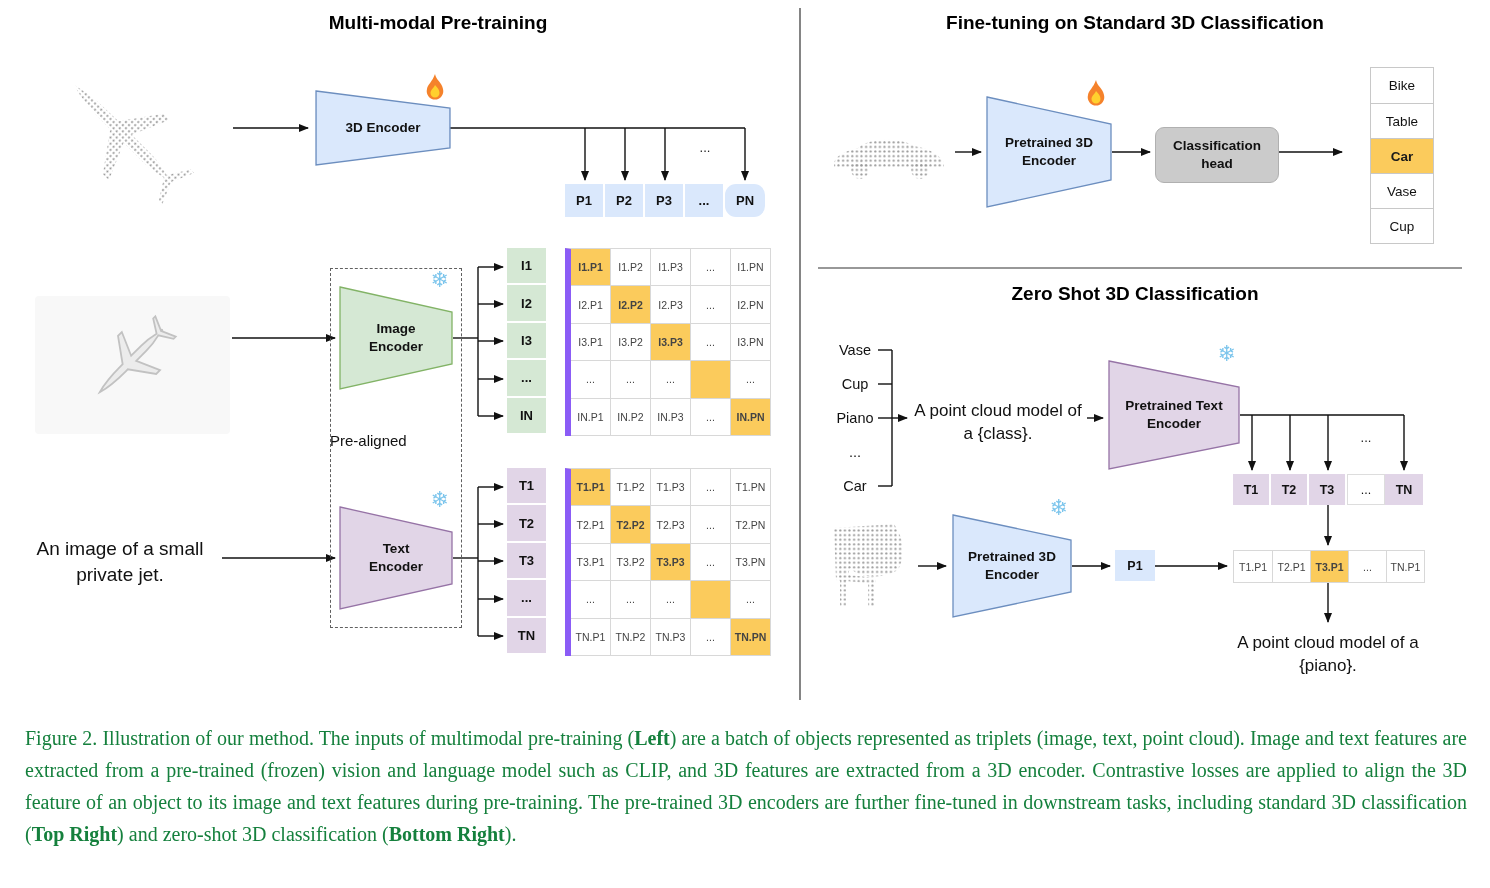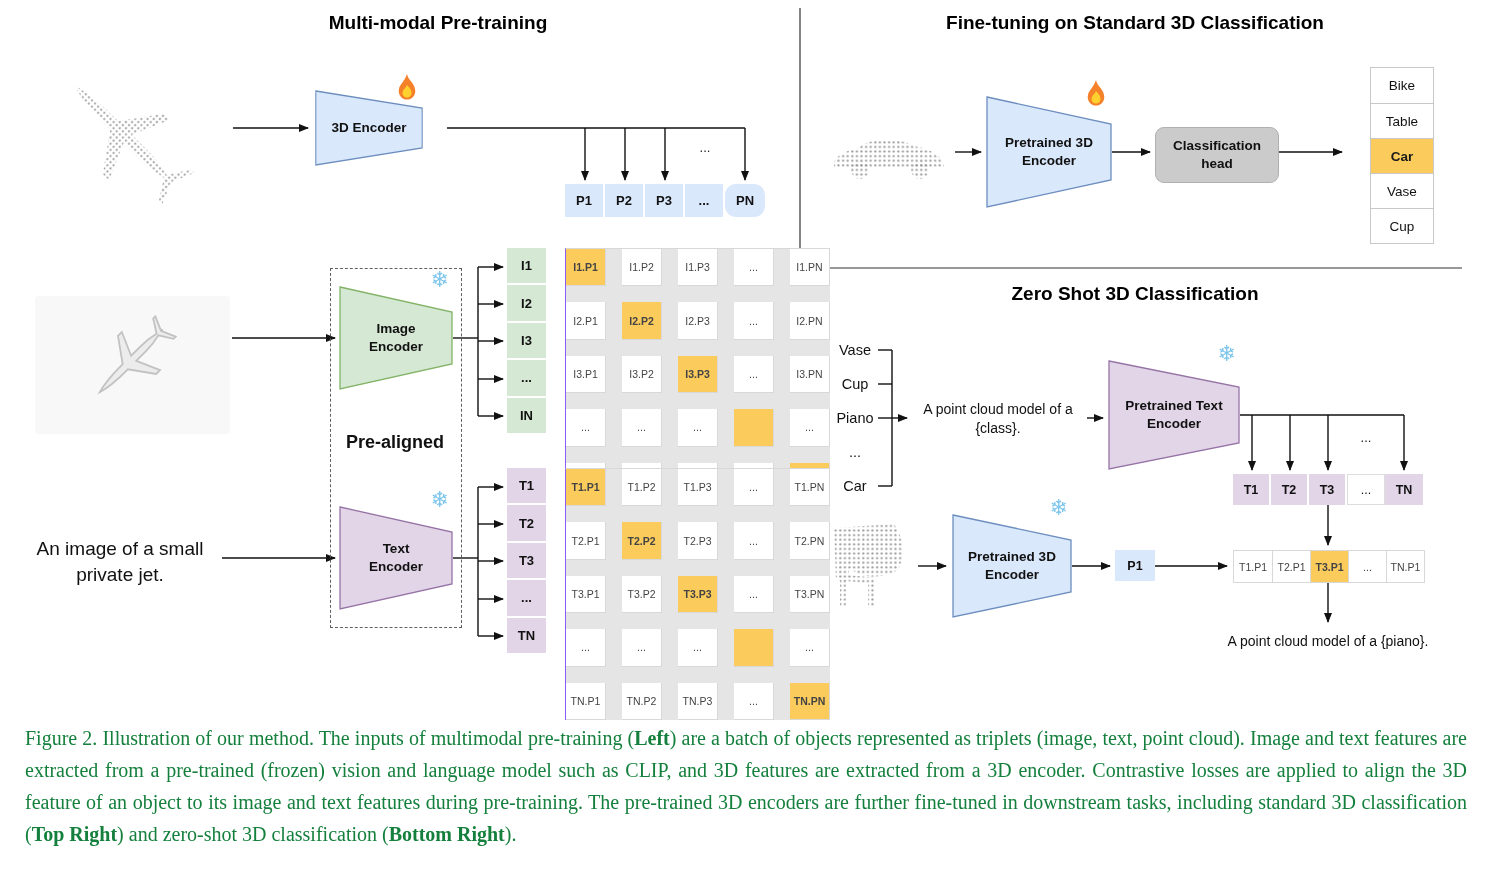--- a/index.html
+++ b/index.html
@@ -12,21 +12,21 @@
   
   .strip{display:grid;}
   .p-row{grid-template-columns:repeat(5,40px);grid-auto-rows:33px;}
   .p-row>div{background:var(--blue);border-right:2px solid #fff;display:flex;align-items:center;justify-content:center;font-weight:700;font-size:13px;}
   .p-row>div:last-child{border-right:none;border-radius:11px;}
   .i-col,.t-col{grid-template-columns:39px;grid-auto-rows:37.4px;}
   .i-col>div,.t-col>div{border-bottom:2px solid #fff;display:flex;align-items:center;justify-content:center;font-weight:700;font-size:13px;}
   .i-col>div{background:var(--green);}
   .t-col>div{background:var(--purple);}
   
-  .matrix{display:grid;grid-template-columns:repeat(5,40px);grid-auto-rows:37.4px;border-top:1px solid #d8d8d8;border-left:1px solid #8b5cf6;background:#e5e5e5;gap:16px;}
+  .matrix{display:grid;grid-template-columns:repeat(5,40px);grid-auto-rows:37.4px;border-top:1px solid #d8d8d8;border-left:6px solid #8b5cf6;background:#b91c1c;}
   .matrix>div{border-right:1px solid #d8d8d8;border-bottom:1px solid #d8d8d8;display:flex;align-items:center;justify-content:center;font-size:10.5px;color:#444;background:#fff;}
   .hl{background:var(--highlight)!important;font-weight:700;color:#1a1a1a;}
   
   .class-list{grid-template-columns:62px;grid-auto-rows:35px;border:1px solid #c8c8c8;background:#fff;margin-left:23px;}
   .class-list>div{display:flex;align-items:center;justify-content:center;font-size:13.5px;background:#fff;}
   .class-list>div+div{border-top:1px solid #c8c8c8;}
   
   .word-col{grid-template-columns:46px;grid-auto-rows:34px;}
   .word-col>div{display:flex;align-items:center;justify-content:center;font-size:14.5px;background:transparent;}
   
@@ -42,23 +42,23 @@
   
   .encoder .trap{position:absolute;inset:0;width:100%;height:100%;}
   .trap-blue polygon{fill:var(--blue);stroke:#6C8EBF;}
   .trap-green polygon{fill:var(--green);stroke:#82B366;}
   .trap-purple polygon{fill:var(--purple);stroke:#9673A6;}
   .enc-label{position:absolute;inset:0;display:flex;align-items:center;justify-content:center;text-align:center;font-weight:700;font-size:13.5px;line-height:1.3;padding:0 16px;}
   .enc-label.narrow{padding:0 44px;}
   .enc-icon{position:absolute;right:4px;top:-17px;}
   .snow{font-size:22px;color:#7CC5EC;line-height:1;}
   .dashed-box{border:1.6px dashed #606060;}
-  .prealigned{font-size:18px;text-align:center;font-weight:bold;}
+  .prealigned{font-size:15px;text-align:left;}
   .img-caption{font-size:19px;text-align:center;line-height:1.35;}
-  .prompt-text,.result-text{font-size:14px;text-align:center;line-height:1.35;}
+  .prompt-text,.result-text{font-size:17px;text-align:center;line-height:1.35;}
   .head{background:var(--head_gray);border:1px solid #b0b0b0;border-radius:9px;display:flex;align-items:center;justify-content:center;font-weight:700;font-size:13.5px;text-align:center;line-height:1.3;}
   .dots-label{font-size:13px;text-align:center;color:#222;}
   .photo{background:#f8f8f8;border-radius:4px;}
   .caption{font-family:"Liberation Serif",serif;font-size:20px;line-height:1.6;text-align:justify;color:#15803d;}
   .caption .b{font-weight:700;}
 </style>
 </head>
 <body>
 
 <svg class="abs" style="left:0;top:0;pointer-events:none" width="1490" height="710">
@@ -129,21 +129,21 @@
           <pattern id="pcd1" width="4.6" height="4.6" patternUnits="userSpaceOnUse">
             <circle cx="1.3" cy="1.3" r="1.1" fill="#999"></circle>
           </pattern>
         </defs>
       <g transform="translate(100,88) rotate(-45) scale(0.95) translate(-50,-80)">
         <path d="M50 4 C54 18 56 34 56 60 L56 64 L95 92 L95 101 L56 84 L56 108 C56 120 55 128 52 140 L74 154 L74 159 L51 149 C51 152 49 152 49 149 L26 159 L26 154 L48 140 C45 128 44 120 44 108 L44 84 L5 101 L5 92 L44 64 L44 60 C44 34 46 18 50 4 Z" fill="url(#pcd1)"></path>
       </g>
     </svg>
   </div>
 
-  <div class="abs encoder" style="left:315px;top:90px;width:108px;height:76px">
+  <div class="abs encoder" style="left:315px;top:90px;width:136px;height:76px">
     <svg class="trap trap-blue" viewBox="0 0 132 76" preserveAspectRatio="none">
         <polygon points="1,1 131,18 131,58 1,75" stroke-width="1.3"></polygon>
       </svg>
     <div class="enc-label">3D Encoder</div>
     <span class="abs enc-icon">
       <svg width="24" height="28" viewBox="0 0 24 28">
           <path d="M12 1 C13 7 19 9.5 20 16 A8.3 8.3 0 1 1 4 16 C4.6 11.5 9.5 8.5 12 1 Z" fill="#F5822B"></path>
           <path d="M12 12 C14.5 15 16.5 16.5 16.5 20 A4.5 4.5 0 1 1 7.5 20 C7.5 16.8 10.5 15.5 12 12 Z" fill="#FFD02E"></path>
         </svg>
     </span>

